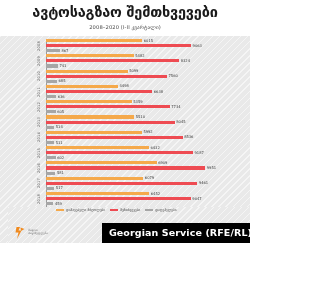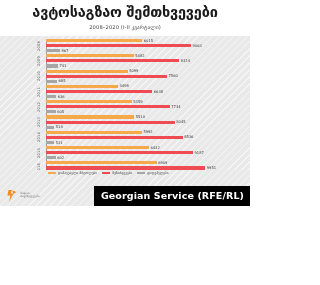--- a/index.html
+++ b/index.html
@@ -2,21 +2,21 @@
 <html><head>
 <meta charset="utf-8">
 <style>
   html,body{margin:0;padding:0;}
   body{
     width:250px;height:285px;overflow:hidden;
     background:#ffffff;
     font-family:"DejaVu Sans","Liberation Sans",sans-serif;
     position:relative;
   }
-  .page{position:relative;width:250px;height:206px;overflow:hidden;background:#fff;}
+  .page{position:relative;width:250px;height:243px;overflow:hidden;background:#fff;}
 
   
   .header{height:36px;background:#ffffff;text-align:center;padding-top:4px;box-sizing:border-box;}
   .title{
     font-size:14.5px;font-weight:bold;color:#1a1a1a;
     letter-spacing:-0.2px;line-height:17px;white-space:nowrap;
   }
   .subtitle{
     font-size:5.2px;color:#4a4a4a;margin-top:3px;letter-spacing:0.1px;white-space:nowrap;
   }
@@ -66,21 +66,21 @@
   .bar{height:3.1px;border-radius:0;}
   .bar.s0{background:#F5A94B;}
   .bar.s1{background:#EE4B52;}
   .bar.s2{background:#A6A6A6;}
   .vlabel{
     font-size:3.7px;color:#3b3b3b;margin-left:1.6px;white-space:nowrap;letter-spacing:-0.05px;
   }
 
   
   .footer{
-    position:absolute;left:0;bottom:0;width:250px;height:36px;
+    position:absolute;left:8px;bottom:0;width:250px;height:36px;
     background:
       repeating-linear-gradient(135deg,
         rgba(255,255,255,0.55) 0px,
         rgba(255,255,255,0.55) 1px,
         rgba(0,0,0,0) 1px,
         rgba(0,0,0,0) 5px),
       #e9e9e9;
   }
   .legend{
     position:absolute;left:48px;top:1px;display:flex;align-items:center;gap:5px;

